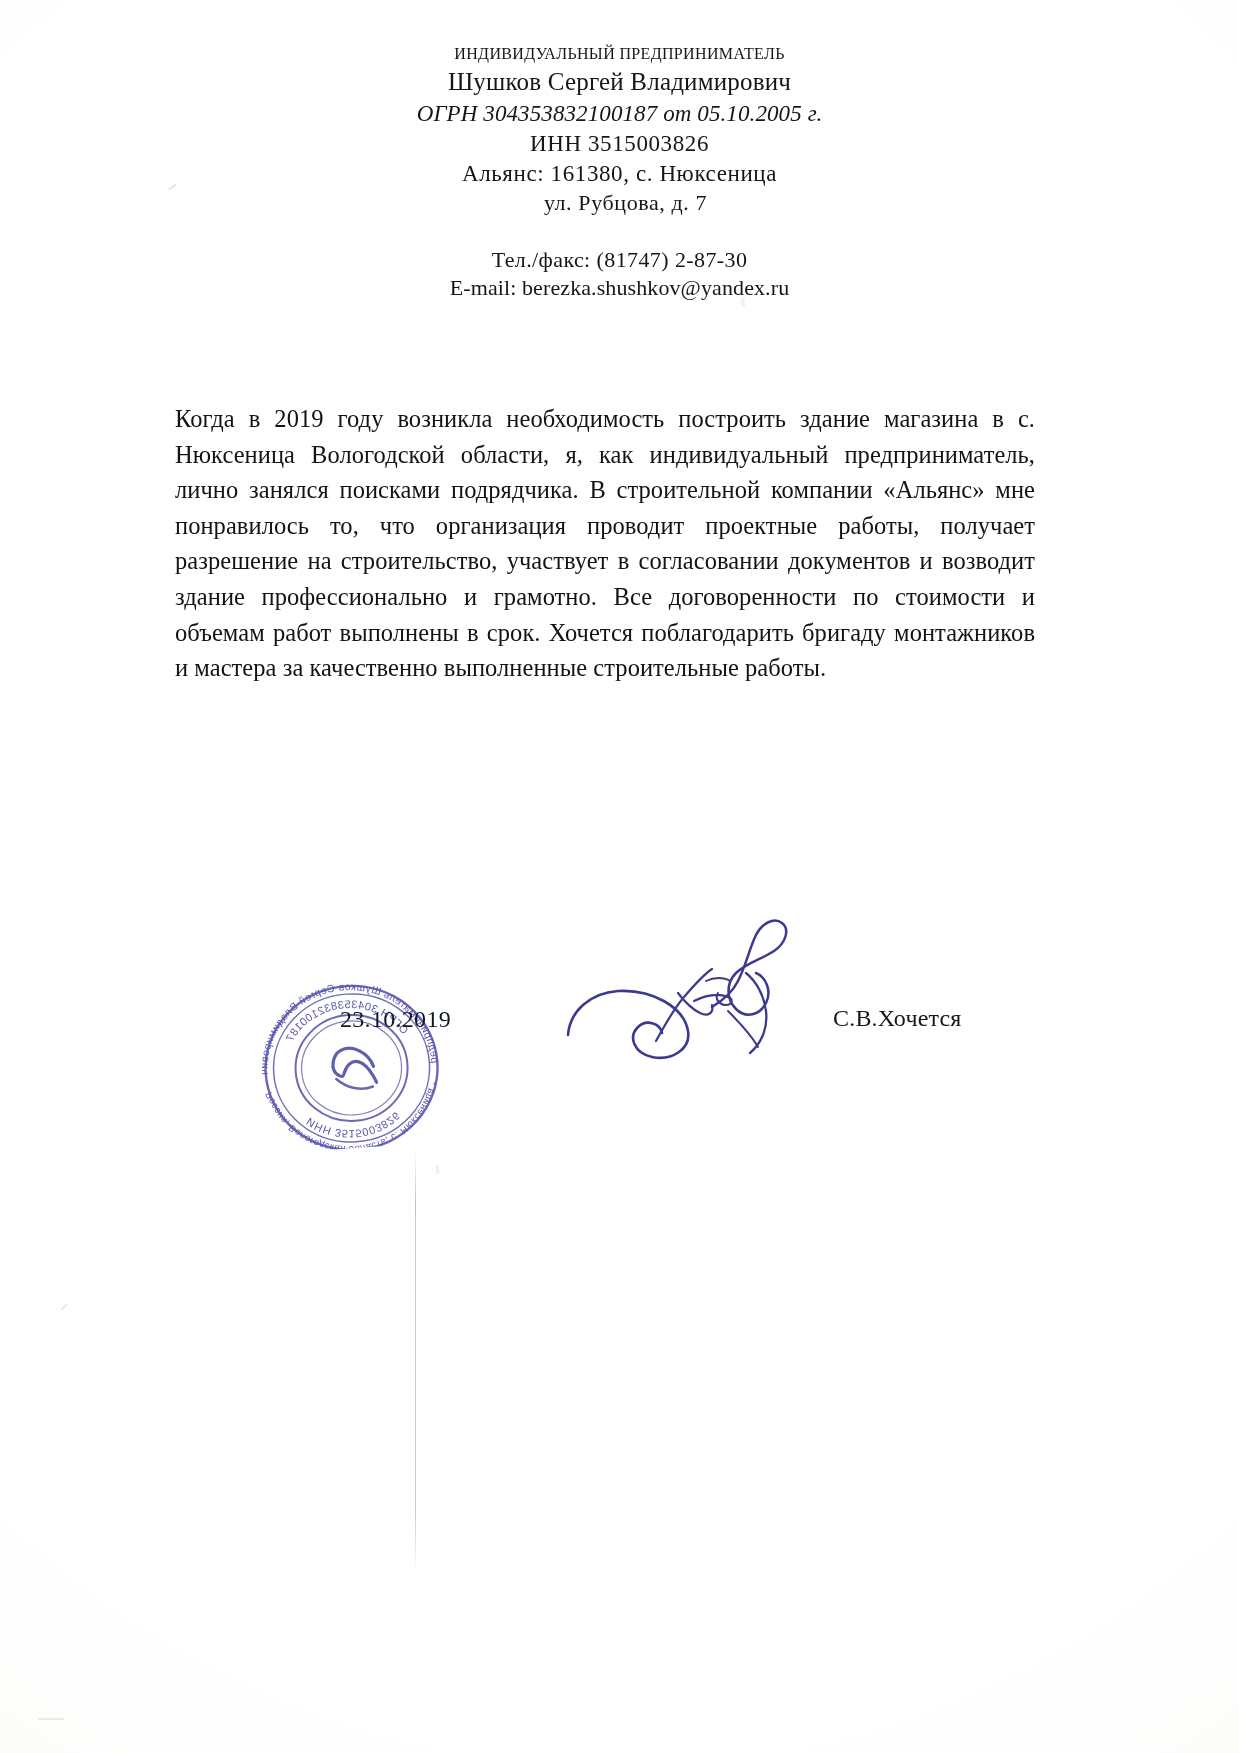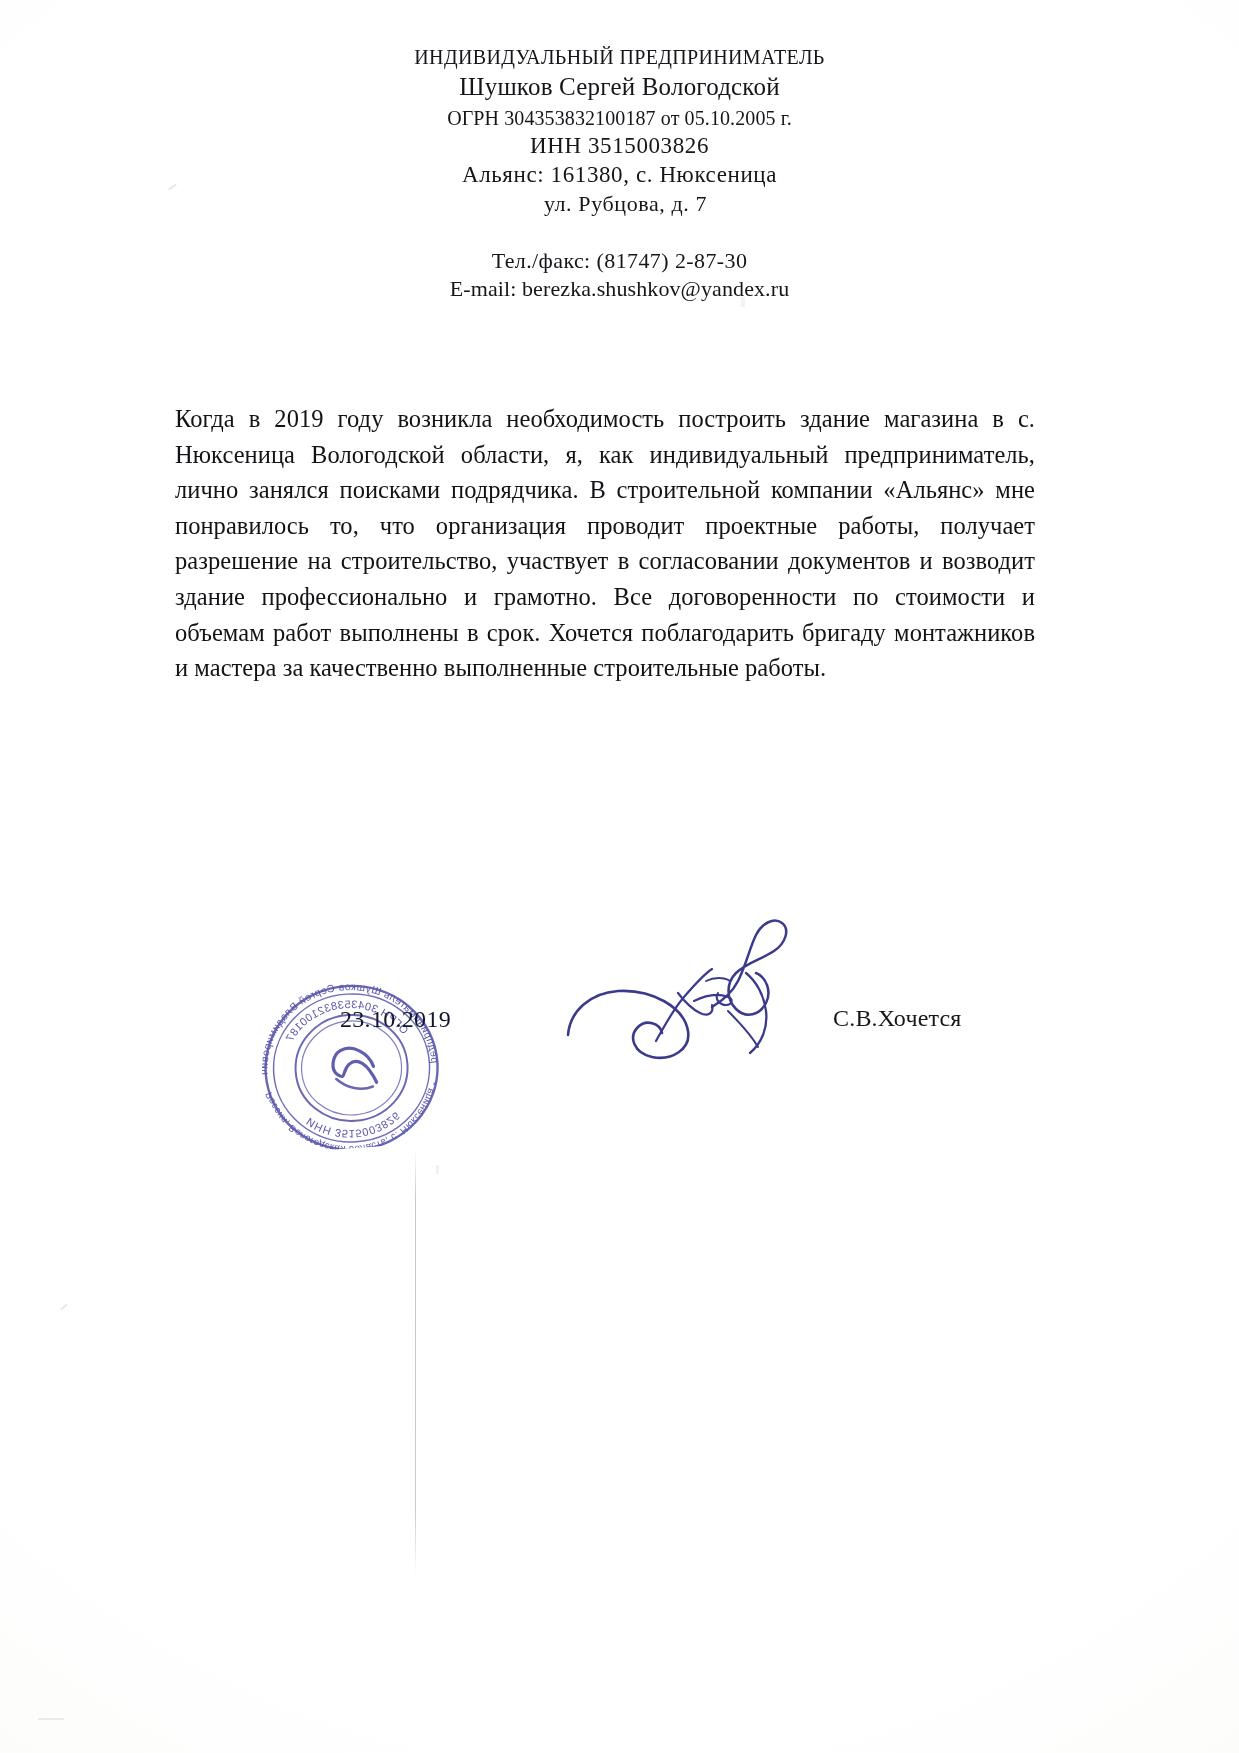--- a/index.html
+++ b/index.html
@@ -37,32 +37,33 @@
     top: 44px;
     text-align: center;
     line-height: 1.30;
   }
   .lh-line {
     display: block;
     color: #14161a;
     letter-spacing: 0.2px;
   }
   .lh-caps {
-    font-size: 20px;
+    font-size: 16px;
     letter-spacing: 0.35px;
     padding-bottom: 1px;
   }
   .lh-name {
     font-size: 25px;
     letter-spacing: 0.2px;
     padding-bottom: 1px;
   }
   .lh-reg {
-    font-size: 20px;
+    font-size: 23px;
     letter-spacing: 0.1px;
+    font-style: italic;
   }
   .lh-inn {
     font-size: 23px;
     letter-spacing: 0.6px;
   }
   .lh-addr {
     font-size: 23px;
     letter-spacing: 0.6px;
   }
   .lh-street {
@@ -162,21 +163,21 @@
 </style>
 </head>
 <body>
 
 <div id="page">
 
   <div id="paper-texture"></div>
 
   <div id="letterhead">
     <span class="lh-line lh-caps">ИНДИВИДУАЛЬНЫЙ ПРЕДПРИНИМАТЕЛЬ</span>
-    <span class="lh-line lh-name">Шушков Сергей Вологодской</span>
+    <span class="lh-line lh-name">Шушков Сергей Владимирович</span>
     <span class="lh-line lh-reg">ОГРН 304353832100187 от 05.10.2005 г.</span>
     <span class="lh-line lh-inn">ИНН   3515003826</span>
     <span class="lh-line lh-addr">Альянс:  161380,  с.  Нюксеница</span>
     <span class="lh-line lh-street">ул.  Рубцова,  д. 7</span>
     <span class="lh-line lh-phone">Тел./факс:  (81747) 2-87-30</span>
     <span class="lh-line lh-email">E-mail: berezka.shushkov@yandex.ru</span>
   </div>
 
   <div id="body-text">
     <p>Когда в 2019 году возникла необходимость построить здание магазина в с. Нюксеница Вологодской области, я, как индивидуальный предприниматель, лично занялся поисками подрядчика. В строительной компании «Альянс» мне понравилось то, что организация проводит проектные работы, получает разрешение на строительство, участвует в согласовании документов и возводит здание профессионально и грамотно. Все договоренности по стоимости и объемам работ выполнены в срок. Хочется поблагодарить бригаду монтажников и мастера за качественно выполненные строительные работы.</p>

